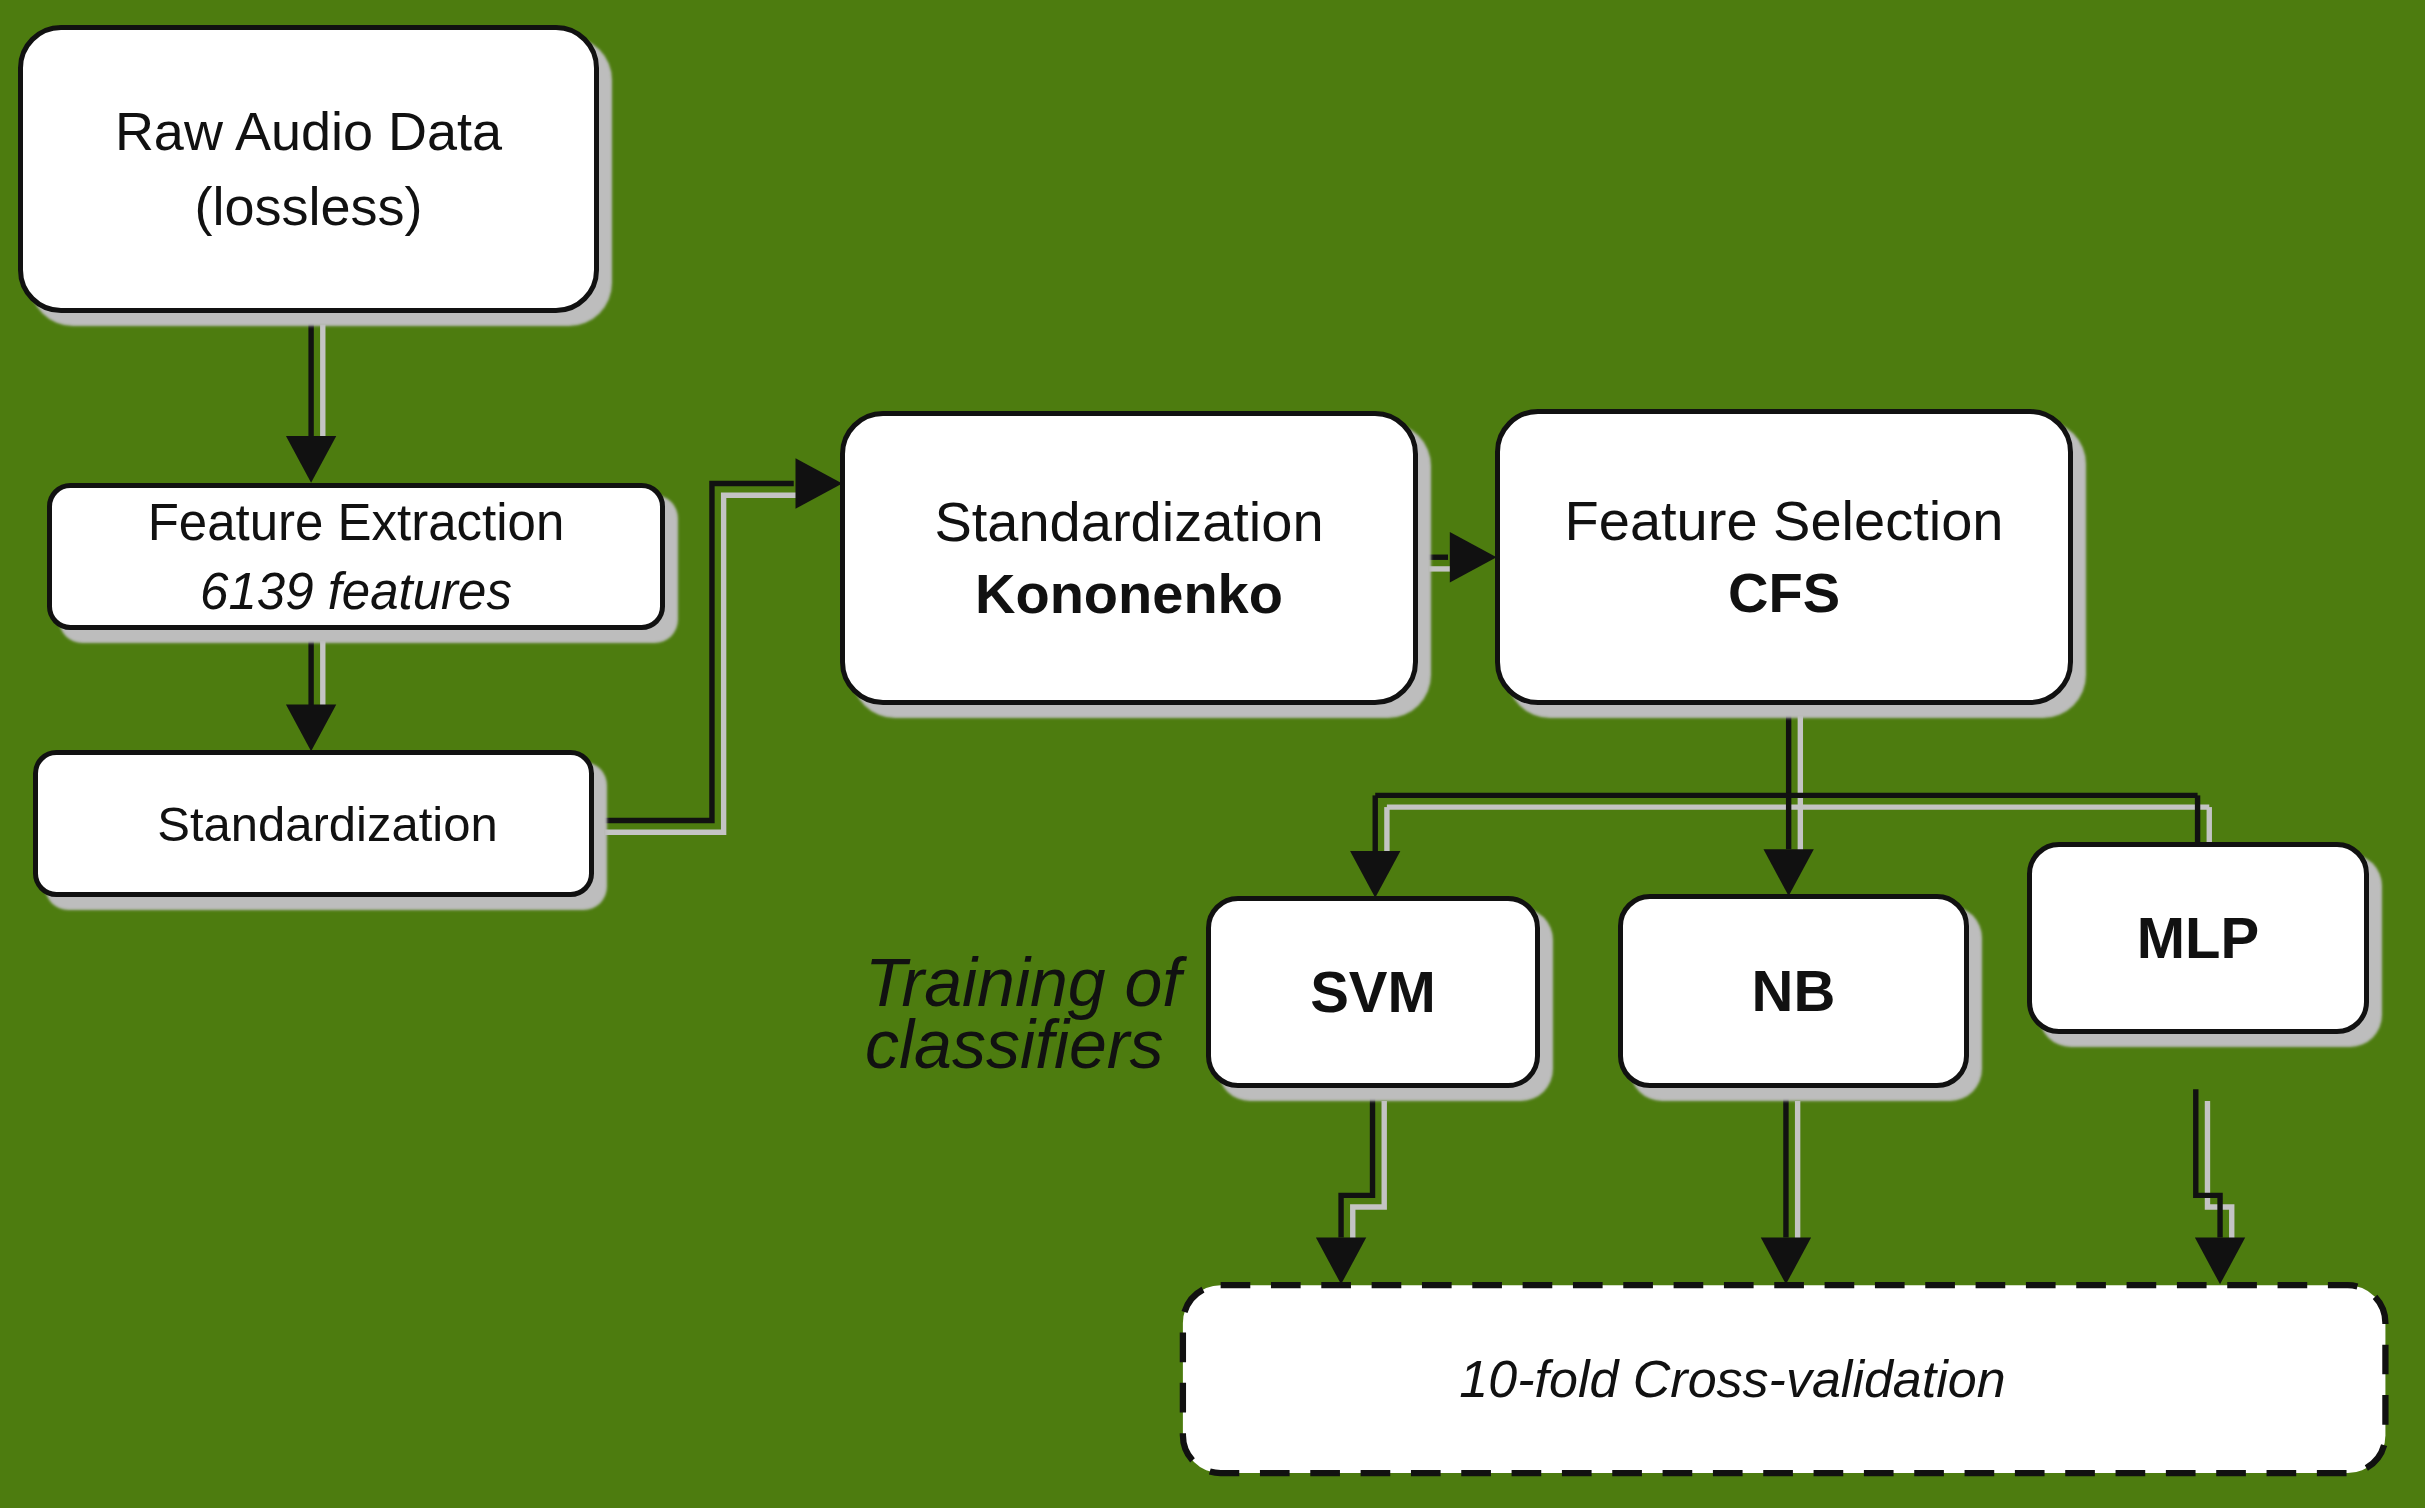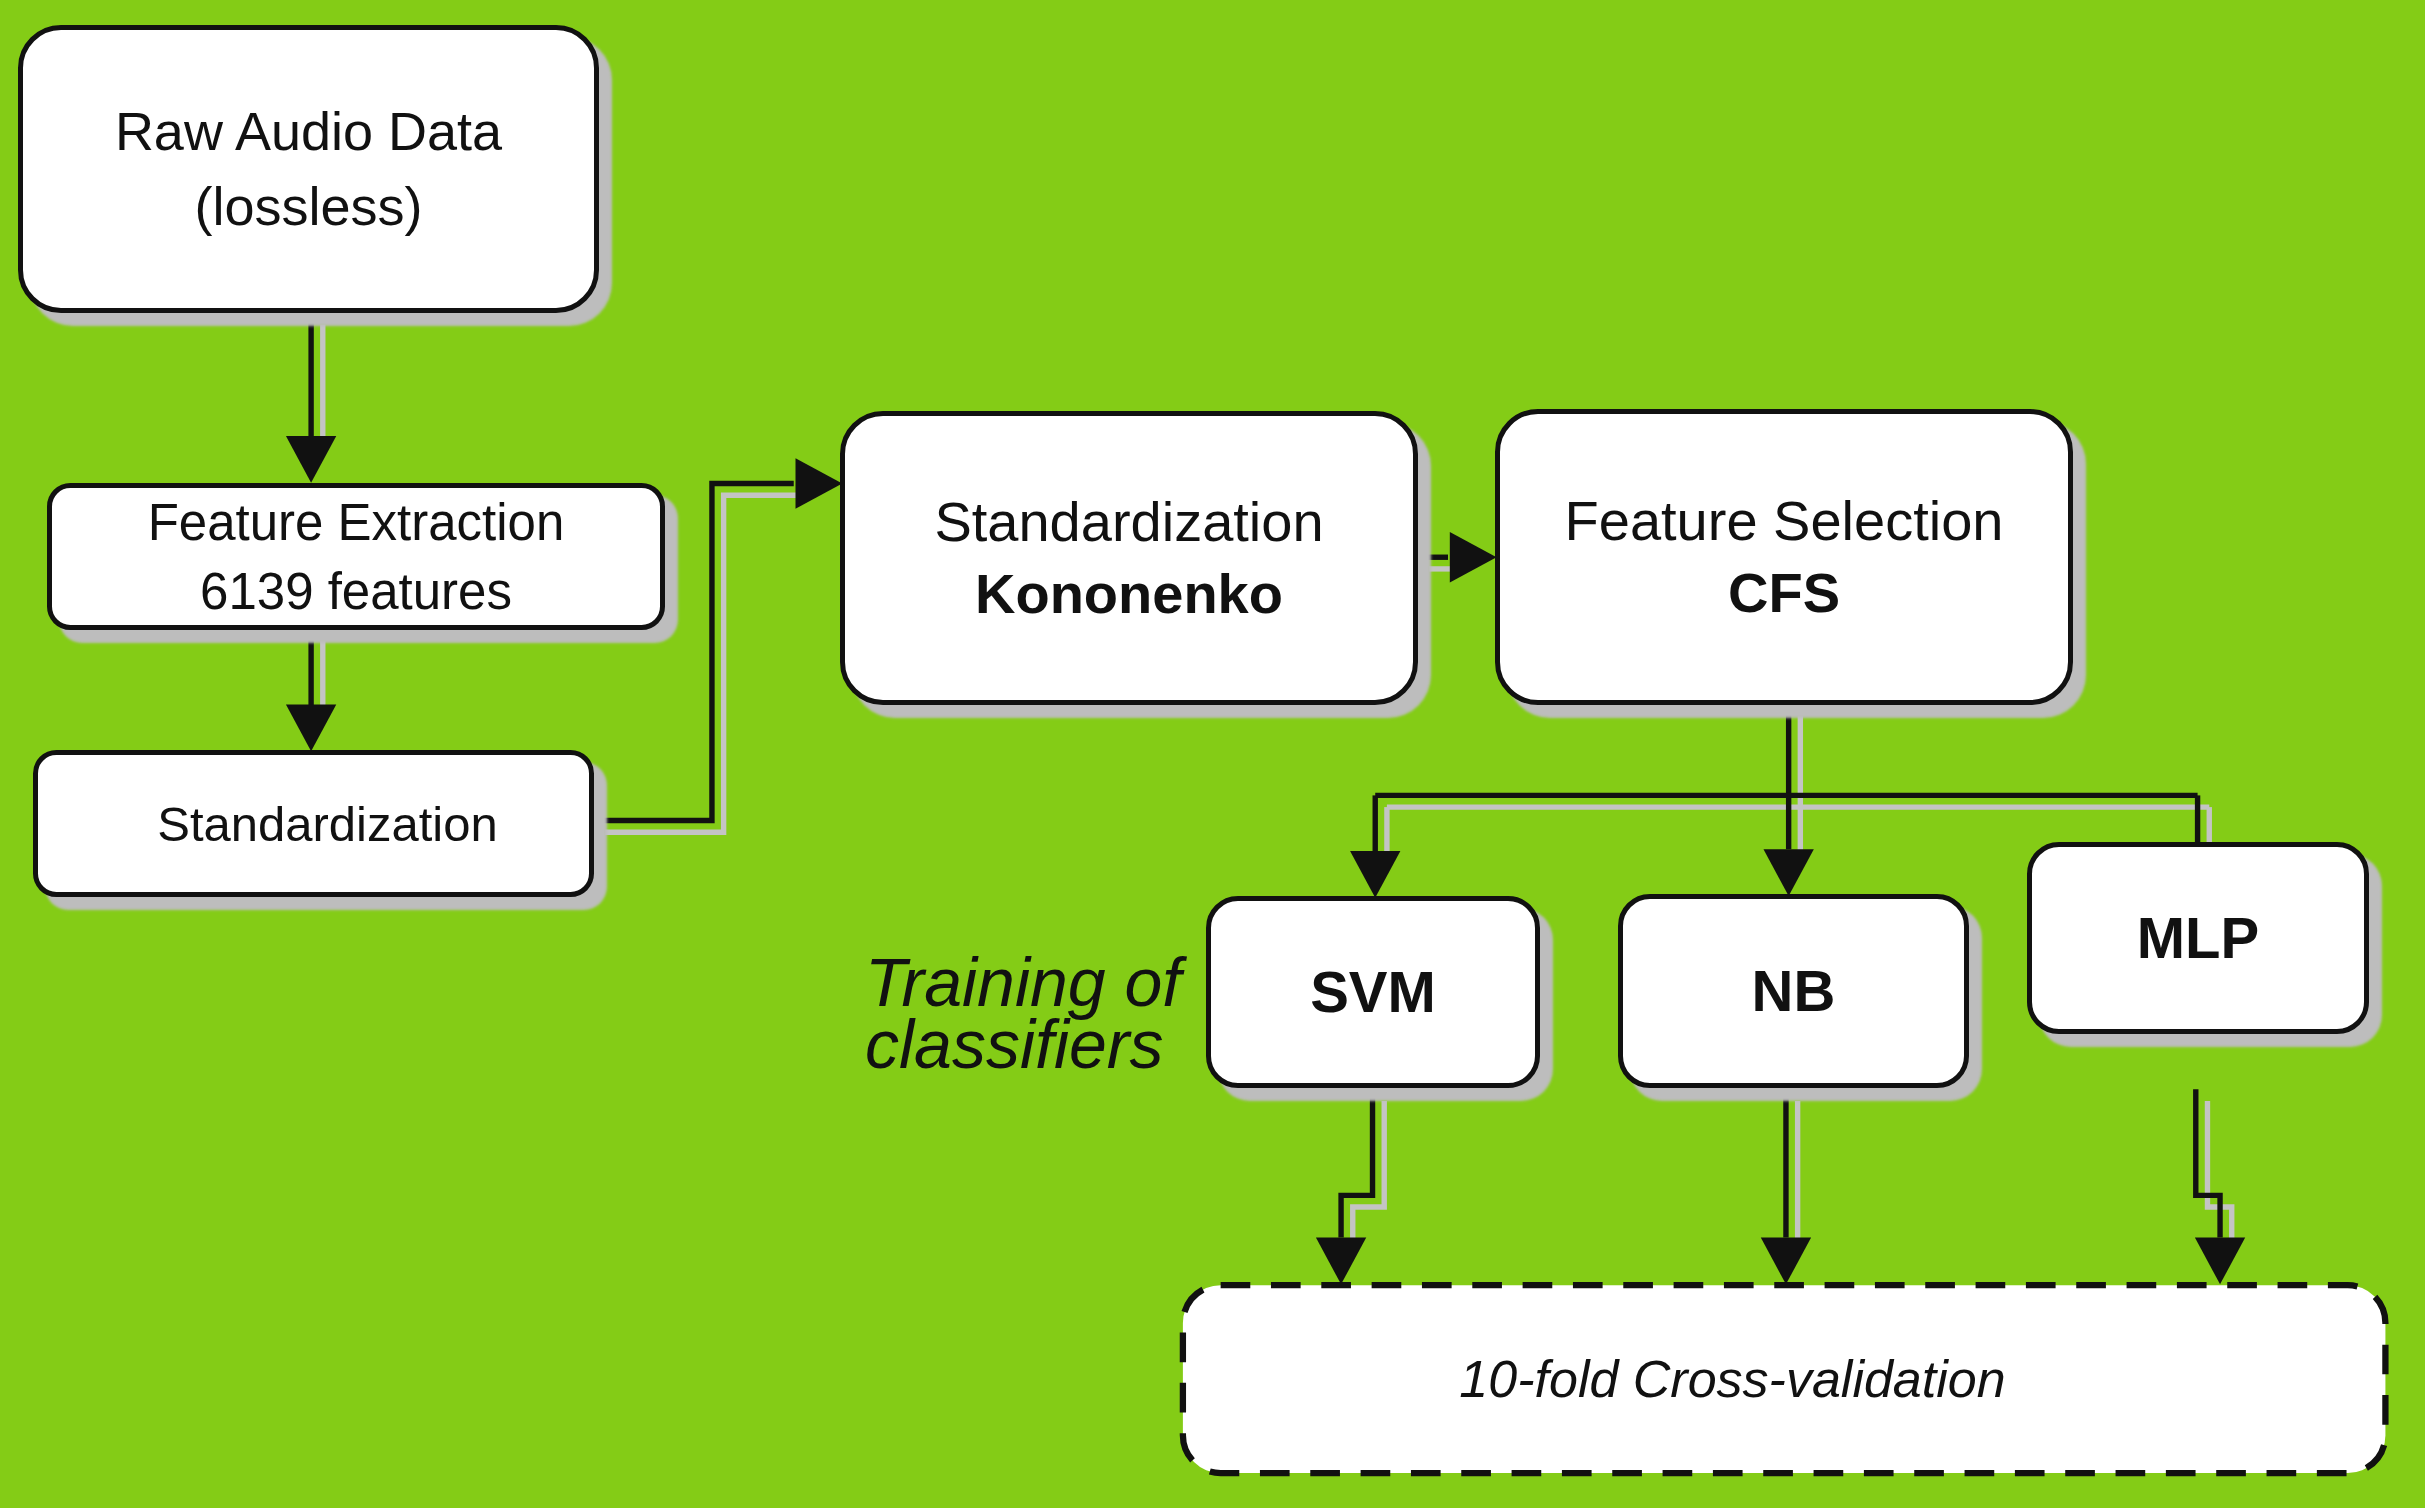--- a/index.html
+++ b/index.html
@@ -1,19 +1,19 @@
 <!DOCTYPE html>
 <html style="font-size:14.4px"><head>
 <meta charset="utf-8">
 <style>
   html,body{margin:0;padding:0;background:#ffffff;}
   #stage{
     position:relative;
     width:2426px;height:1509px;
-    background:#84cc16;
+    background:#4d7c0f;
     font-family:"Liberation Sans","DejaVu Sans",sans-serif;
     color:#111111;
     overflow:hidden;
   }
   #wires{position:absolute;left:0;top:0;width:2426px;height:1509px;}
   .node{
     position:absolute;
     box-sizing:border-box;
     background:#ffffff;
     border:5.4px solid #111111;
@@ -25,21 +25,21 @@
     box-shadow:12.6px 12.6px 2.7px #bdbdbd;
   }
   .r-lg{border-radius:43px;}
   .r-md{border-radius:23.4px;}
   .r-sm{border-radius:32px;}
   .node .t1{font-size:56px;line-height:72px;white-space:nowrap;}
   .node .t2{font-size:56px;line-height:72px;white-space:nowrap;}
   #node-raw .t1,#node-raw .t2{font-size:54px;line-height:75px;}
   #node-feat .t1,#node-feat .t2{font-size:51px;line-height:69px;}
   #node-std .t1{font-size:49px;line-height:54px;}
-  .italic{}
+  .italic{font-style:italic;}
   .bold{font-weight:bold;}
   .clf .t1{font-size:58px;font-weight:bold;}
   #node-cv{
     border:none;
     background:transparent;
     box-shadow:none;
   }
   #node-cv .t1{font-size:52px;font-style:italic;}
   #label-training{
     position:absolute;

